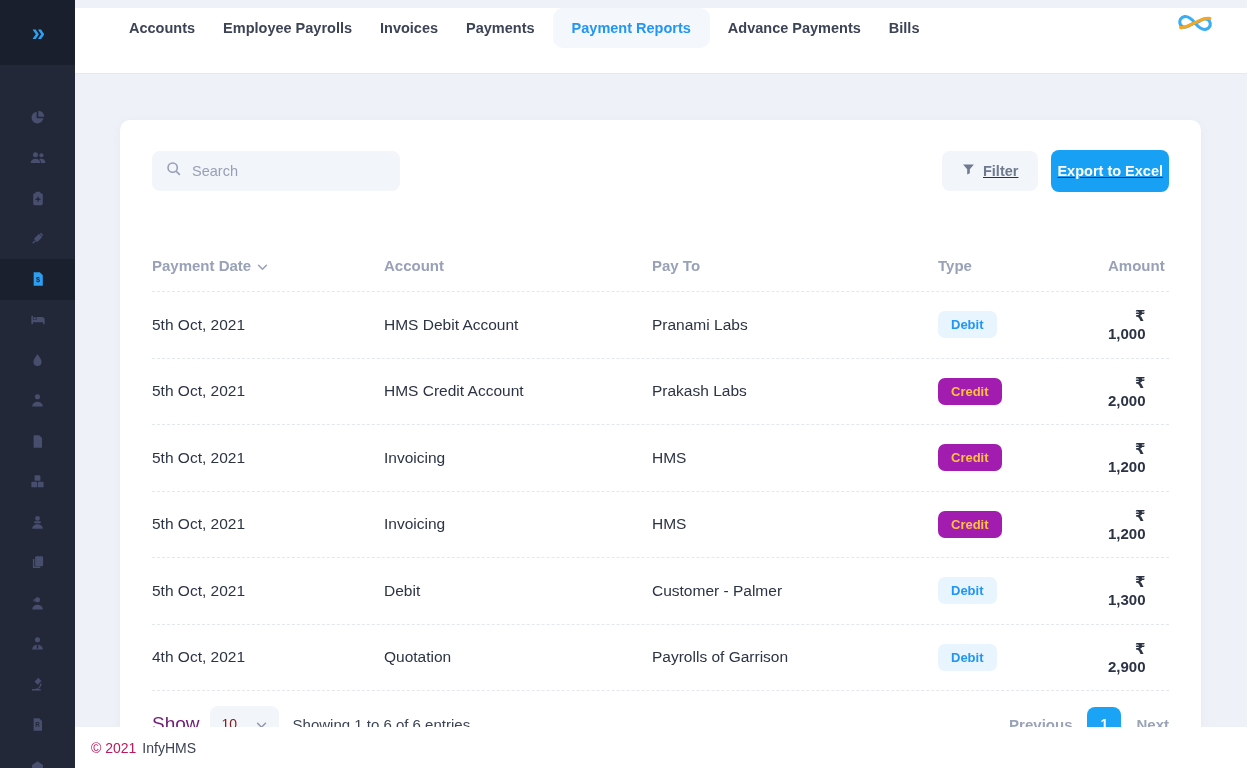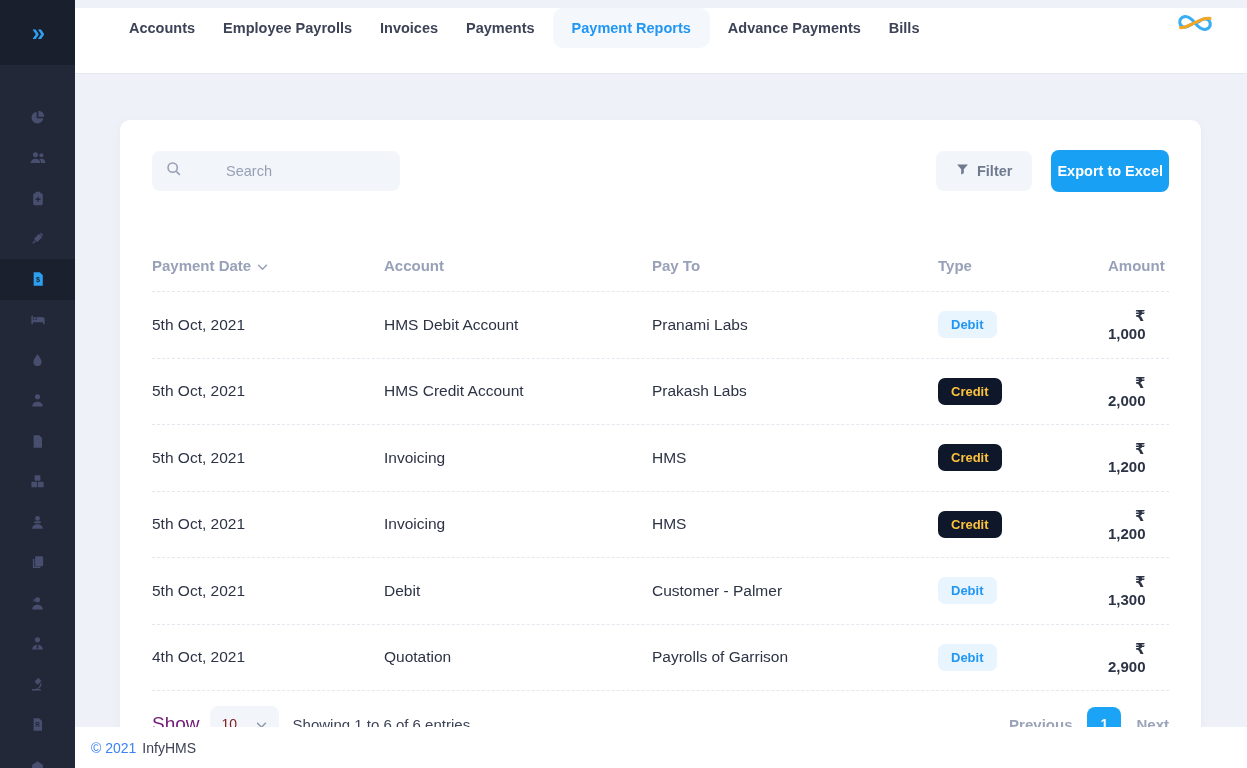--- a/index.html
+++ b/index.html
@@ -20,51 +20,51 @@
   .topbar { position:absolute; left:75px; top:8px; right:0; height:65px; background:#ffffff; display:flex; align-items:flex-start; z-index:20; box-shadow:0 1px 0 rgba(20,30,60,.04); }
   .nav { display:flex; align-items:center; margin-left:44px; gap:8px; }
   .nav-item { font-size:14.5px; font-weight:600; color:#3c4356; padding:12px 10px; border-radius:10px; cursor:pointer; white-space:nowrap; }
   .nav-item.active { color:#2196f3; background:#f4f7fb; padding:12px 19px; }
   .logo { margin-left:auto; margin-right:30px; display:flex; align-items:center; cursor:pointer; }
 
   
   .card { position:absolute; left:120px; top:120px; width:1081px; bottom:-10px; background:#ffffff; border-radius:10px; box-shadow:0 2px 8px rgba(140,152,164,.08); padding:30px 32px 0 32px; z-index:5; }
   .toolbar { display:flex; align-items:center; }
   .search-box { width:248px; height:40px; background:#f2f5f9; border-radius:8px; display:flex; align-items:center; padding:0 14px; gap:10px; }
-  .search-box input { border:none; outline:none; background:transparent; font-size:14.5px; color:#404040; width:100%; font-family:inherit;margin-left:34px; }
+  .search-box input { border:none; outline:none; background:transparent; font-size:14.5px; color:#404040; width:100%; font-family:inherit; }
   .search-box input::placeholder { color:#97a0b5; }
-  .toolbar-right { margin-left:auto; display:flex; align-items:center; gap:19px; }
+  .toolbar-right { margin-left:auto; display:flex; align-items:center; gap:13px;text-decoration:underline; }
   .btn-filter { height:40px; padding:0 20px; background:#f2f5f9; border:none; border-radius:8px; color:#6f7a8f; font-size:14.5px; font-weight:600; display:flex; align-items:center; gap:8px; cursor:pointer; font-family:inherit; }
   .btn-export { height:42px; padding:0 6px; background:#18a0f4; border:none; border-radius:8px; color:#ffffff; font-size:14.5px; font-weight:700; cursor:pointer; font-family:inherit; }
 
   
   .table { margin-top:48px; }
   .trow { display:grid; grid-template-columns:218px 254px 272px 156px 1fr; align-items:center;gap:14px; }
   .thead { height:52px; color:#98a1b8; font-size:15px; font-weight:600; border-bottom:1px dashed #e3e8ef; }
   .thead .th { display:flex; align-items:center; gap:6px; }
   .thead .th.amount, .tr .td.amount { justify-content:flex-end; text-align:right; padding-right:50px; }
   .tr { height:66.5px; border-bottom:1px dashed #e3e8ef; font-size:15.5px; color:#2c3345; }
   .td { display:flex; align-items:center;text-align:center; }
   .td.amount { font-weight:600; font-size:15px; }
   .badge { font-size:13px; font-weight:700; padding:6px 13px; border-radius:7px; }
   .badge.debit { color:#2196f3; background:#e8f4fe; }
-  .badge.credit { color:#fcc23d; background:#0f172a; }
+  .badge.credit { color:#fcc23d; background:#a21caf; }
 
   
   .card-bottom { margin-top:15px; display:flex; align-items:center; }
   .show-label { font-size:19px; color:#701a75; }
   .page-size { margin-left:10px; width:69px; height:36px; background:#f2f5f9; border-radius:8px; display:flex; align-items:center; justify-content:space-between; padding:0 12px; cursor:pointer; color:#7f1d1d; font-size:14px; }
   .entries { margin-left:14px; font-size:15px; color:#3c4356; }
   .pager { margin-left:auto; display:flex; align-items:center; gap:15px; }
   .pager .plink { color:#9aa3b8; font-size:15px; font-weight:600; cursor:pointer; }
   .pager .pnum { width:34px; height:34px; background:#1ba4f6; color:#fff; border-radius:8px; display:flex; align-items:center; justify-content:center; font-size:14px; font-weight:700; cursor:pointer; }
 
   
   .footer { position:absolute; left:75px; right:0; top:727px; height:41px; background:#ffffff; z-index:10; display:flex; align-items:center; padding-left:16px; font-size:14px; }
-  .footer .copy { color:#3b82f6; }
+  .footer .copy { color:#be185d; }
   .footer .brand { color:#3c4356; margin-left:6px; }
 </style>
 </head>
 <body>
 
 <div class="app">
 
   <div class="card">
 
     <div class="toolbar">

